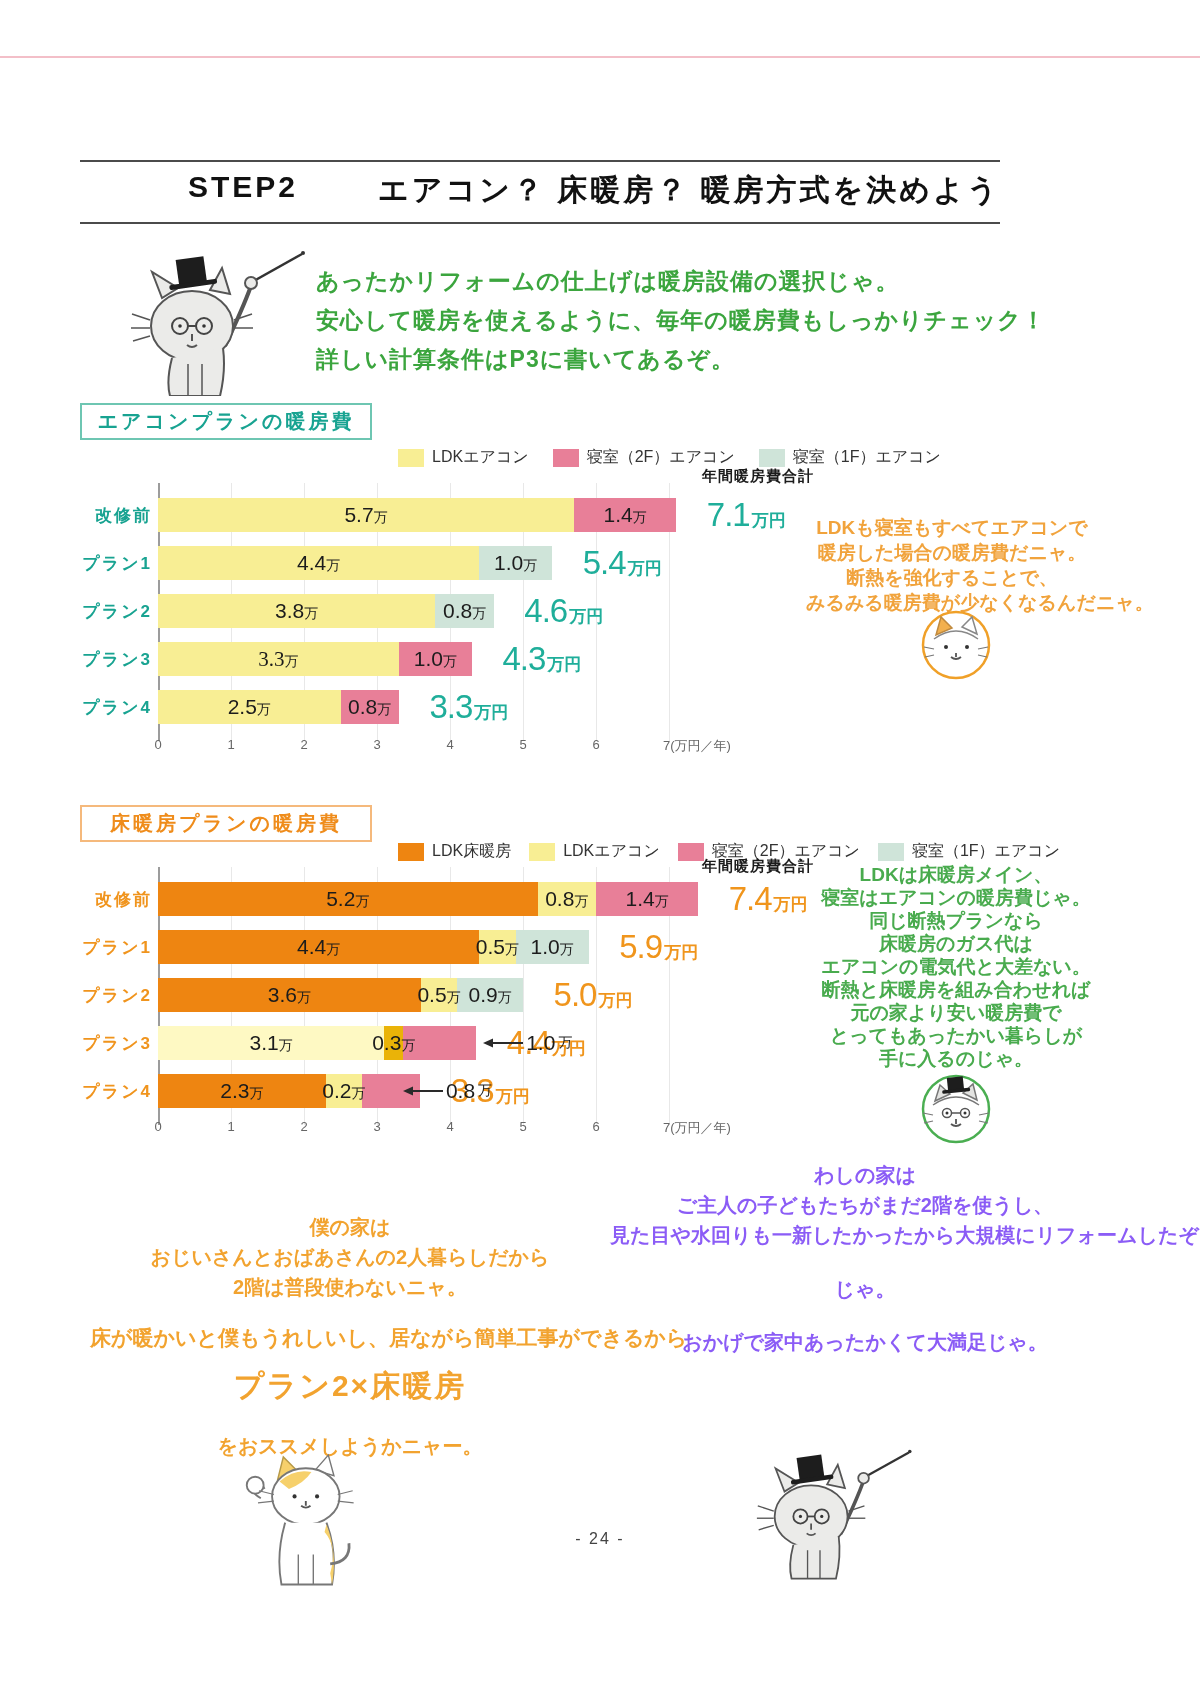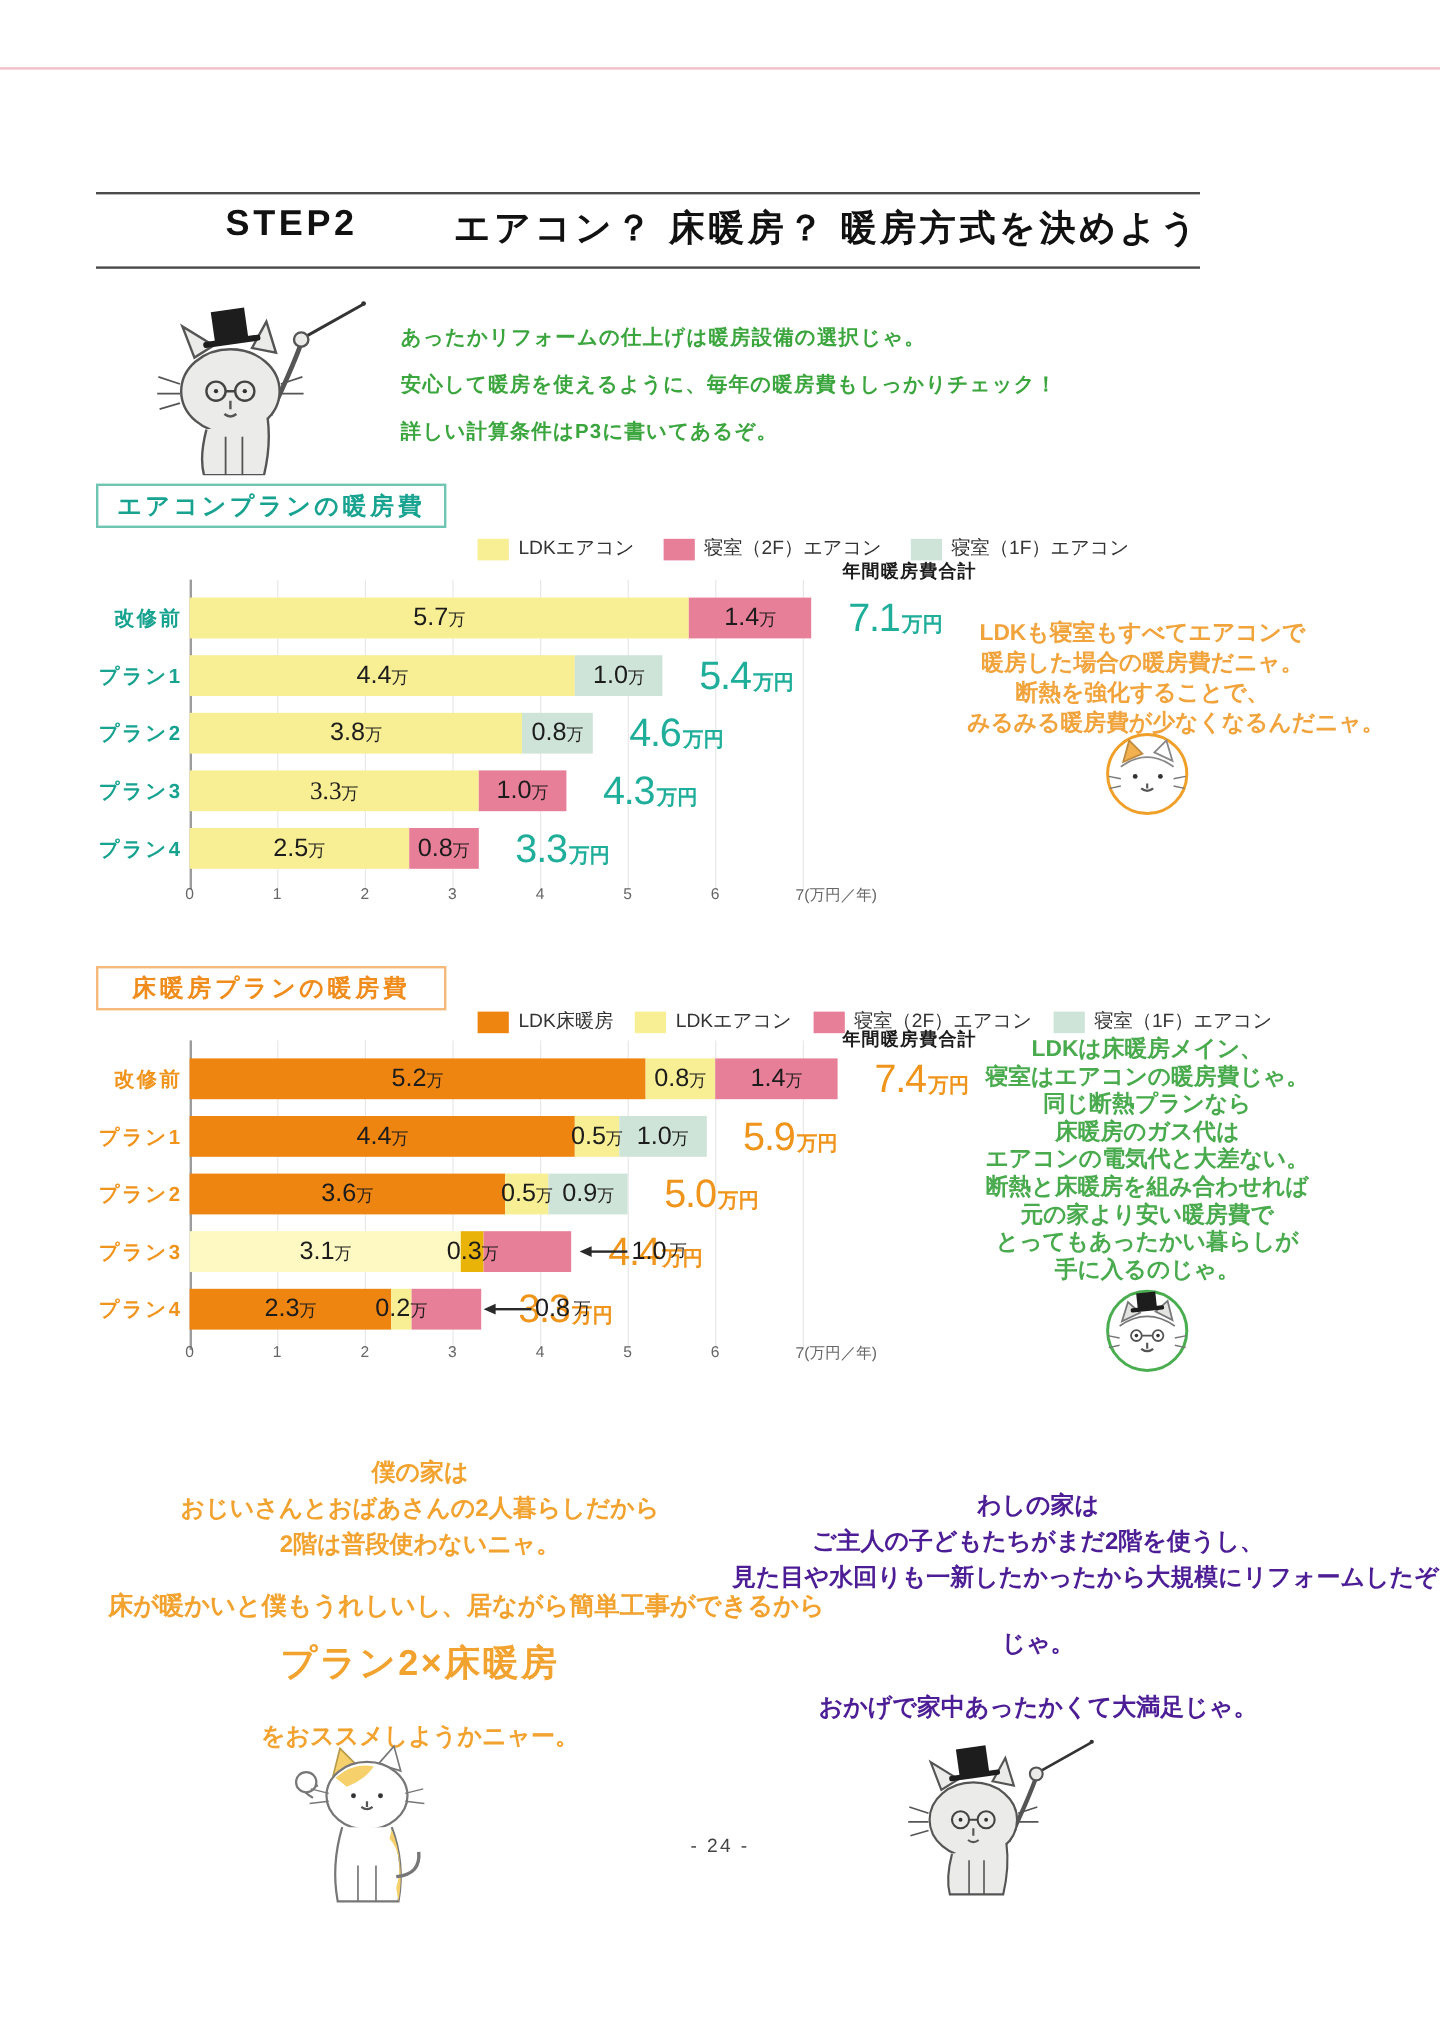--- a/index.html
+++ b/index.html
@@ -3,21 +3,21 @@
 <meta charset="utf-8">
 <style>
 *{box-sizing:border-box;margin:0;padding:0}
 html,body{background:#fff}
 .page{position:relative;width:1200px;height:1697px;background:#fff;overflow:hidden;
   font-family:"Liberation Sans","DejaVu Sans",sans-serif;color:#222}
 .topline{position:absolute;left:0;top:56px;width:1200px;height:2px}
 .hr{position:absolute;left:80px;width:920px;height:2px;background:#4b4b4b}
 .header-text{position:absolute;left:80px;top:170px;width:920px;display:flex;gap:80px;
   padding-left:108px;font-size:30px;font-weight:bold;color:#111;letter-spacing:3px;white-space:nowrap}
-.intro{position:absolute;left:334px;top:262px;font-size:17px;font-weight:bold;line-height:39px;letter-spacing:1px;white-space:nowrap}
+.intro{position:absolute;left:316px;top:262px;font-size:23px;font-weight:bold;line-height:39px;letter-spacing:1px;white-space:nowrap}
 .chart{position:absolute;left:80px;width:1060px}
 .title-box{position:absolute;left:0;top:0;width:292px;height:37px;border:2px solid;display:flex;
   align-items:center;justify-content:center;font-size:20px;font-weight:bold;letter-spacing:3px;white-space:nowrap;background:#fff}
 .legend{position:absolute;display:flex;gap:24px;align-items:center}
 .legend-item{display:flex;align-items:center;gap:8px;font-size:16px;color:#333;white-space:nowrap}
 .swatch{width:26px;height:18px;display:inline-block;flex:none}
 .totals-header{position:absolute;font-size:15px;font-weight:bold;color:#1c1c1c;letter-spacing:1px;white-space:nowrap}
 .rows{position:absolute;left:0;height:240px;width:780px}
 .grid{position:absolute;left:78px;top:-8px;bottom:-10px;width:548px}
 .gridline{position:absolute;top:0;bottom:0;width:1px;background:#e8e8e8}
@@ -320,21 +320,21 @@
             </span>
           </div>
           <div class="row-total" style="color: rgb(240, 149, 28);"><span class="total-num">4.4</span><span class="total-unit">万円</span></div>
         </div>
         <div class="chart-row">
           <div class="row-label" style="color: rgb(240, 148, 29);">プラン4</div>
           <div class="bar">
             <div class="segment" style="width: 167.9px; background: rgb(238, 133, 17);">
               <span class="seg-label"><span>2.3</span><span class="u">万</span></span>
             </div>
-            <div class="segment" style="width: 17px; background: rgb(248, 238, 148); text-decoration: underline;">
+            <div class="segment" style="width: 36px; background: rgb(248, 238, 148); text-decoration: underline;">
               <span class="seg-label"><span>0.2</span><span class="u">万</span></span>
             </div>
             <div class="segment" style="width: 58.4px; background: rgb(232, 127, 152);"></div>
             <span class="callout" style="left: 244.9px;">
               <svg width="40" height="12" viewBox="0 0 40 12">
                 <path d="M0 6 L10 1.5 L10 10.5 Z" fill="#2a2a2a"></path>
                 <rect x="8" y="5" width="32" height="2" fill="#2a2a2a"></rect>
               </svg>
               <span>0.8</span>
               <span class="u">万</span>
@@ -392,21 +392,21 @@
 
   <div class="bottom-col" style="left: 90px; top: 1212px; width: 520px; color: rgb(242, 163, 47);">
     <div class="p">僕の家は</div>
     <div class="p">おじいさんとおばあさんの2人暮らしだから</div>
     <div class="p">2階は普段使わないニャ。</div>
     <div class="p2">床が暖かいと僕もうれしいし、居ながら簡単工事ができるから</div>
     <div class="hl">プラン2×床暖房</div>
     <div class="p3">をおススメしようかニャー。</div>
   </div>
 
-  <div class="bottom-col" style="left: 610px; top: 1240px; width: 510px; color: #4c1d95;">
+  <div class="bottom-col" style="left: 610px; top: 1160px; width: 510px; color: #8b5cf6;">
     <div class="p">わしの家は</div>
     <div class="p">ご主人の子どもたちがまだ2階を使うし、</div>
     <div class="p">見た目や水回りも一新したかったから大規模にリフォームしたぞ。</div>
     <div class="p3">じゃ。</div>
     <div class="p3">おかげで家中あったかくて大満足じゃ。</div>
   </div>
 
   <div class="cat" style="left:228px;top:1442px;width:150px;height:150px">
     <svg width="150" height="150" viewBox="0 0 150 160">
       <path d="M30 60 Q14 50 20 42 Q28 38 34 50" fill="#fff" stroke="#777" stroke-width="2"></path>

